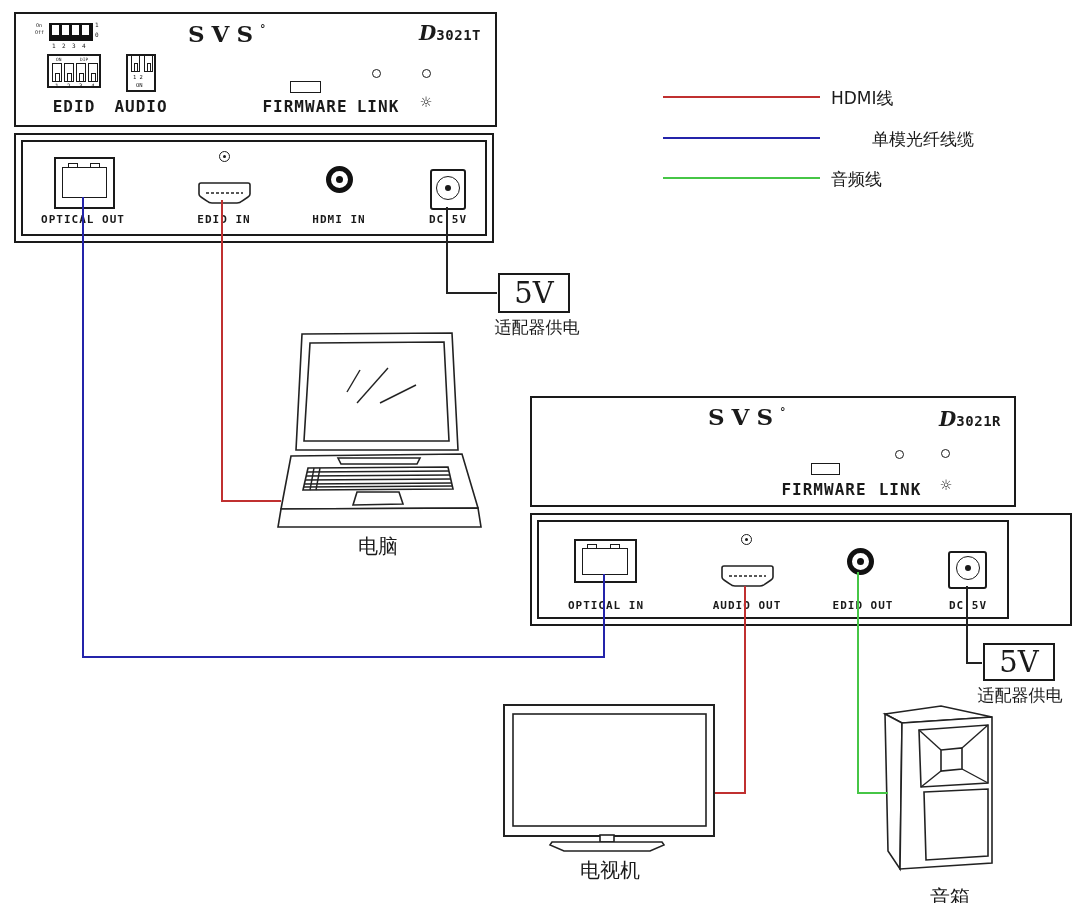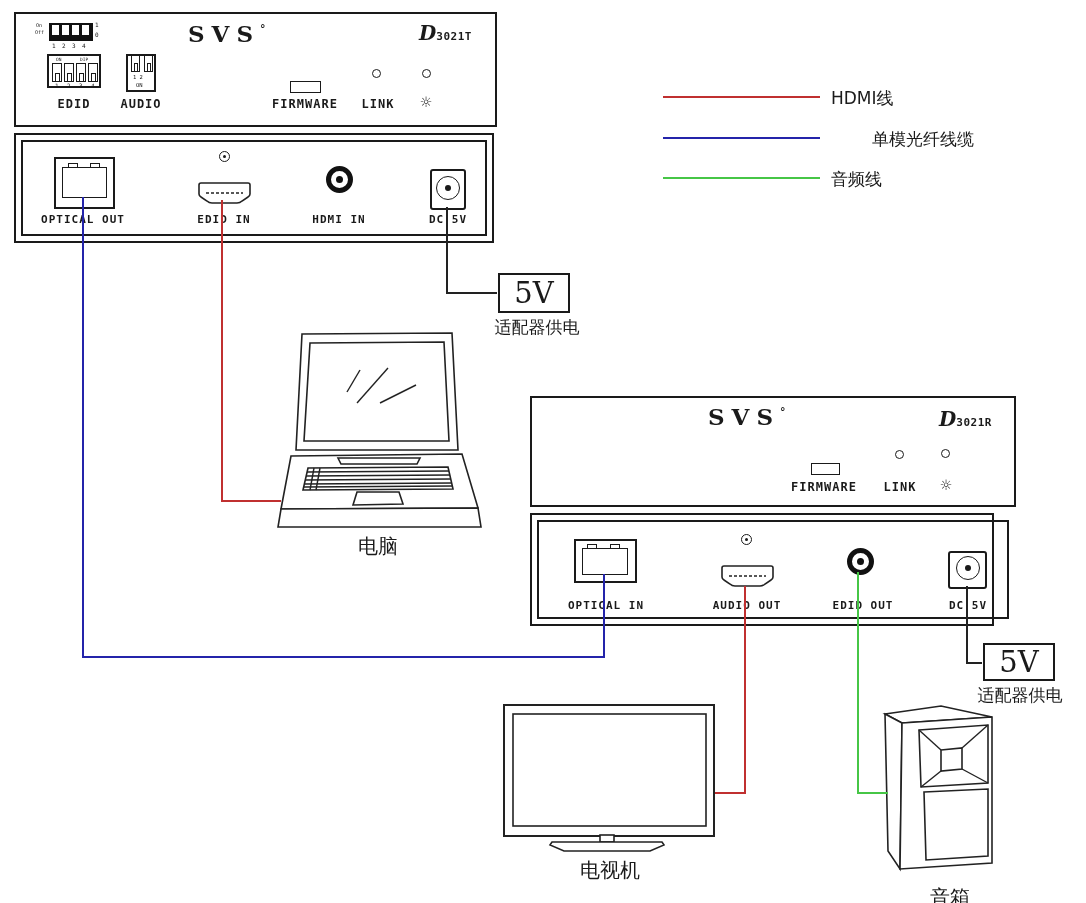--- a/index.html
+++ b/index.html
@@ -5,28 +5,28 @@
   html,body{margin:0;padding:0;background:#fff;}
   .canvas{position:relative;width:1086px;height:903px;background:#fff;
           font-family:"DejaVu Sans",sans-serif;color:#1a1a1a;overflow:hidden;}
   
   .panel{position:absolute;border:2px solid #1a1a1a;background:#fff;box-sizing:border-box;}
   .panel-inner{position:absolute;border:2px solid #1a1a1a;background:transparent;box-sizing:border-box;}
   
   .port-label{position:absolute;transform:translateX(-50%);white-space:nowrap;
               font-family:"DejaVu Sans Mono",monospace;font-size:11px;font-weight:bold;letter-spacing:1px;}
   .panel-label{position:absolute;transform:translateX(-50%);white-space:nowrap;
-               font-family:"DejaVu Sans Mono",monospace;font-size:12px;font-weight:bold;letter-spacing:1px;}
+               font-family:"DejaVu Sans Mono",monospace;font-size:16px;font-weight:bold;letter-spacing:1px;}
   .tiny{position:absolute;font-size:6px;line-height:1;font-family:"DejaVu Sans Mono",monospace;}
   
   .logo{position:absolute;font-family:"DejaVu Serif",serif;font-weight:bold;font-size:23px;letter-spacing:7px;}
   .logo sup{font-size:11px;letter-spacing:0;}
   .model{position:absolute;white-space:nowrap;}
   .model .dprefix{font-family:"DejaVu Serif",serif;font-style:italic;font-weight:bold;font-size:20px;}
-  .model .mnum{font-family:"DejaVu Sans Mono",monospace;font-size:11px;font-weight:bold;letter-spacing:.5px;}
+  .model .mnum{font-family:"DejaVu Sans Mono",monospace;font-size:14px;font-weight:bold;letter-spacing:.5px;}
   
   .box{position:absolute;border:2px solid #1a1a1a;background:#fff;box-sizing:border-box;}
   .box-thin{position:absolute;border:1.5px solid #1a1a1a;background:#fff;box-sizing:border-box;}
   .bump{position:absolute;border:1.5px solid #1a1a1a;border-bottom:none;background:#fff;box-sizing:border-box;}
   .screw{position:absolute;width:11px;height:11px;border:1.5px solid #1a1a1a;border-radius:50%;box-sizing:border-box;}
   .screw i{position:absolute;left:50%;top:50%;width:3px;height:3px;margin:-1.5px 0 0 -1.5px;background:#1a1a1a;border-radius:50%;}
   .jack{position:absolute;width:27px;height:27px;border:5px solid #111;border-radius:50%;box-sizing:border-box;background:#fff;}
   .jack i{position:absolute;left:50%;top:50%;width:7px;height:7px;margin:-3.5px 0 0 -3.5px;background:#111;border-radius:50%;}
   .dc{position:absolute;border:2px solid #1a1a1a;border-radius:3px;background:#fff;box-sizing:border-box;}
   .dc .ring{position:absolute;left:50%;top:45%;width:24px;height:24px;margin:-12px 0 0 -12px;border:1.5px solid #1a1a1a;border-radius:50%;box-sizing:border-box;}
@@ -213,21 +213,21 @@
     <div class="logo" style="left:176px;top:5px;"><span>SVS</span><sup>°</sup></div>
     <div class="model" style="left:407px;top:9px;"><span class="dprefix">D</span><span class="mnum">3021R</span></div>
     <div class="box-thin" style="left:279px;top:65px;width:29px;height:12px;"></div>
     <div class="panel-label" style="left:292px;top:82px;">FIRMWARE</div>
     <div class="led" style="left:363px;top:52px;"></div>
     <div class="panel-label" style="left:368px;top:82px;">LINK</div>
     <div class="led" style="left:409px;top:51px;"></div>
     <div class="gear" style="left:414px;top:80px;">☼</div>
   </div>
 
-  <div class="panel" style="left:530px;top:513px;width:464px;height:113px;">
+  <div class="panel" style="left:530px;top:513px;width:542px;height:113px;">
     <div class="panel-inner" style="left:5px;top:5px;width:472px;height:99px;"></div>
     <div class="box" style="left:42px;top:24px;width:63px;height:44px;"></div>
     <div class="bump" style="left:55px;top:29px;width:10px;height:6px;"></div>
     <div class="bump" style="left:78px;top:29px;width:10px;height:6px;"></div>
     <div class="box-thin" style="left:50px;top:33px;width:46px;height:27px;"></div>
     <div class="port-label" style="left:74px;top:84px;">OPTICAL IN</div>
     <div class="screw" style="left:209px;top:19px;">
         <i></i>
       </div>
     <svg class="layer" style="left:189px;top:50px;" width="53" height="23">

